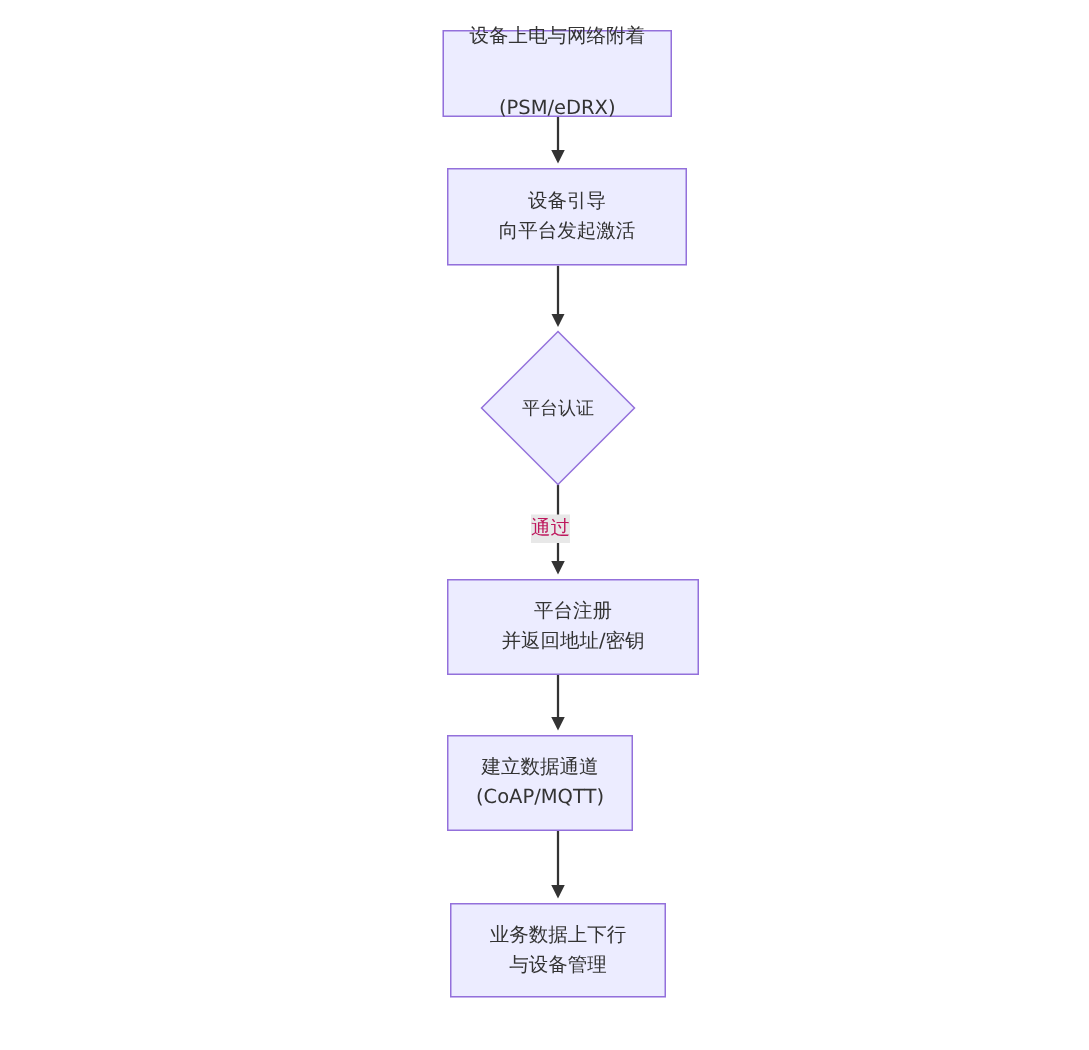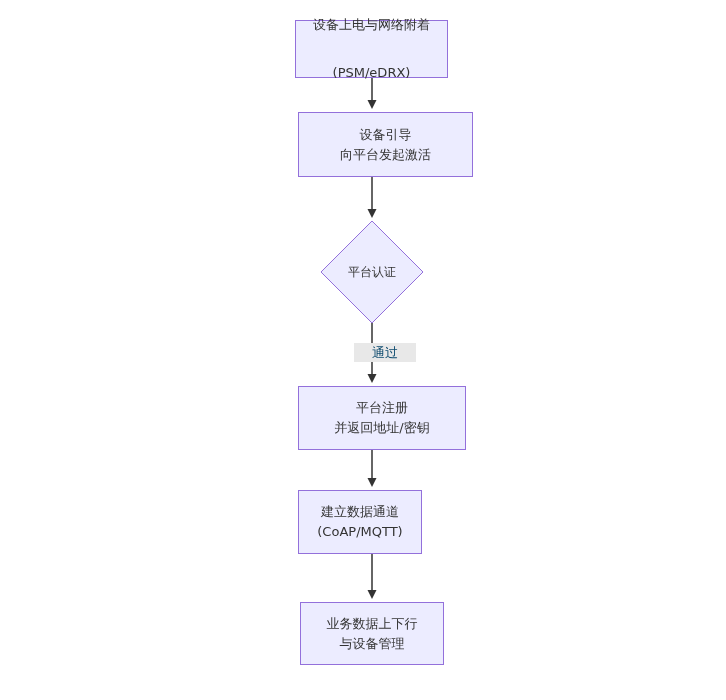--- a/index.html
+++ b/index.html
@@ -48,30 +48,30 @@
     text-align: center;
     color: #333333;
     font-size: 12px;
     line-height: 20px;
   }
   .edge-label {
     position: absolute;
     left: 354px;
     top: 343px;
     min-width: 26px;
-    padding: 0 18px;
+    padding: 0 0;
     background: #e8e8e8;
-    color: #0c4a6e;
+    color: #be185d;
     font-size: 13px;
     line-height: 19px;
     text-align: center;
   }
   
   .n1 { left: 295px; top: 20px;  width: 153px; height: 58px; gap: 28px; }
-  .n2 { left: 298px; top: 112px; width: 175px; height: 65px; }
+  .n2 { left: 298px; top: 112px; width: 160px; height: 65px; }
   .n4 { left: 298px; top: 386px; width: 168px; height: 64px; justify-content: center; }
   .n5 { left: 298px; top: 490px; width: 124px; height: 64px; }
   .n6 { left: 300px; top: 602px; width: 144px; height: 63px; }
 </style>
 </head>
 <body>
 
 <div class="canvas">
 
   <svg class="edges-svg" width="726" height="700" viewBox="0 0 726 700" xmlns="http://www.w3.org/2000/svg">

